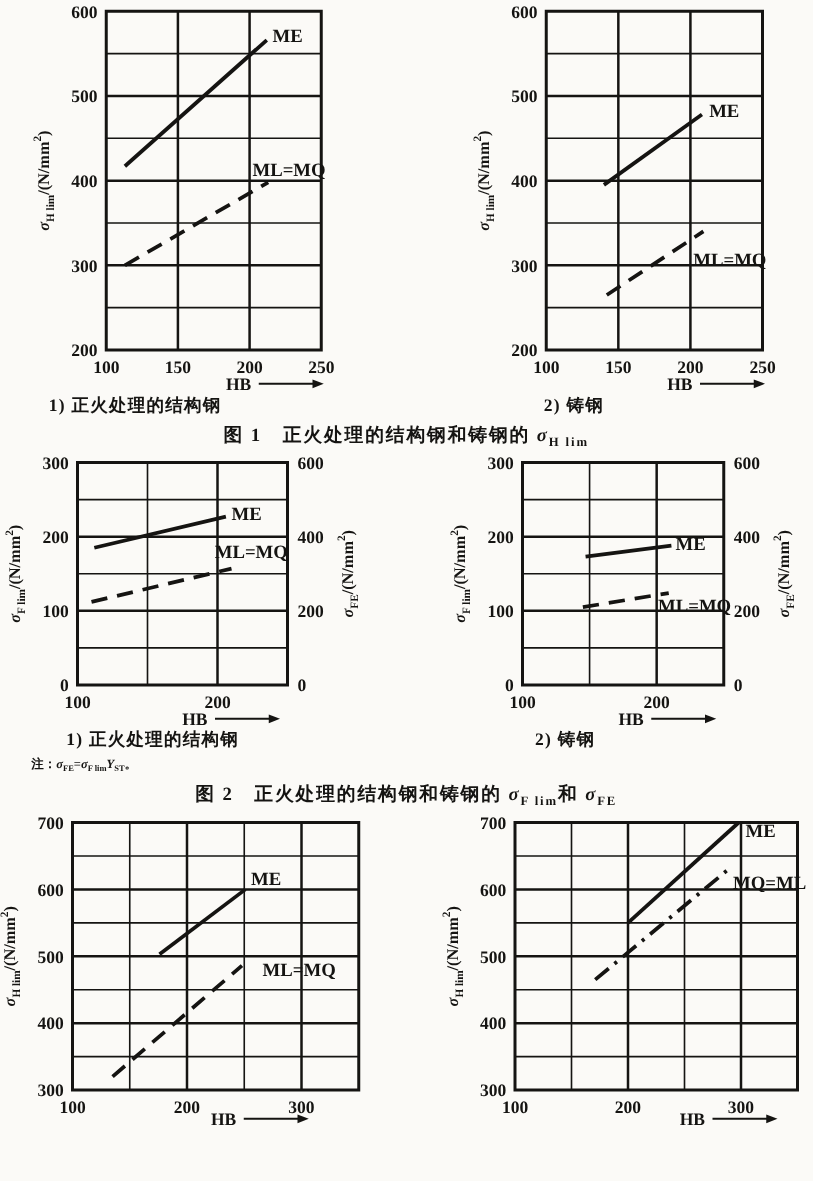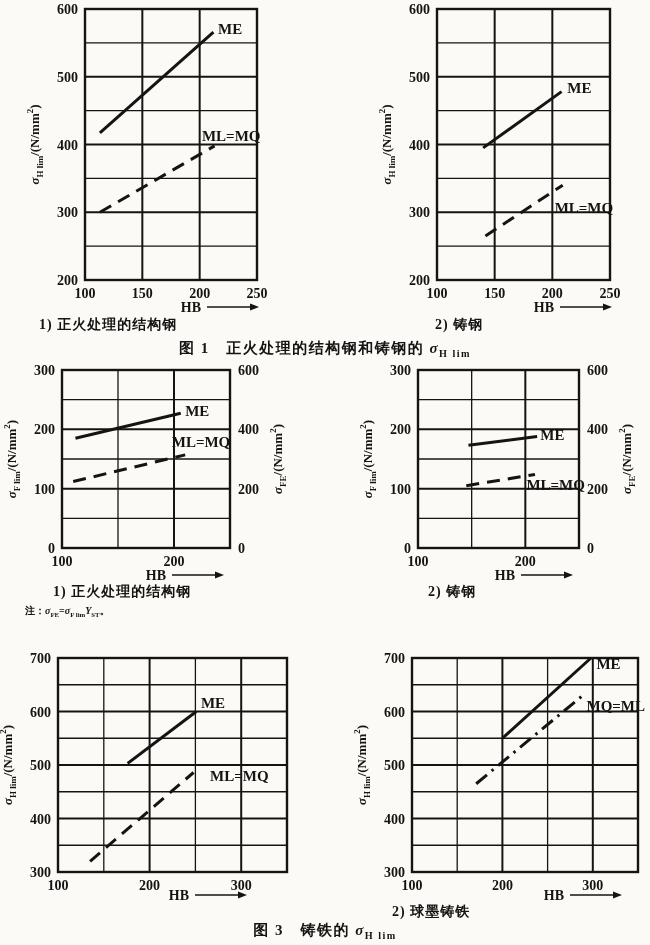--- a/index.html
+++ b/index.html
@@ -193,19 +193,18 @@
       <polyline points="150.4,90.25 238.99200000000002,10" fill="none" stroke="#151412" stroke-width="3" stroke-linecap="butt"></polyline>
       <text x="244.416" y="21.420000000000016" font-size="15" font-weight="bold">ME</text>
       <polyline points="124.184,135.72500000000002 232.66400000000002,45.845" fill="none" stroke="#151412" stroke-width="3" stroke-linecap="butt" stroke-dasharray="14 6 2.5 6"></polyline>
       <text x="234.472" y="63.150000000000006" font-size="15" font-weight="bold">MQ=ML</text>
     </svg>
 
   <div class="subcap" style="left:39px;top:316px;width:200px">1) 正火处理的结构钢</div>
   <div class="subcap" style="left:435px;top:316px;width:200px">2) 铸钢</div>
   <div class="subcap" style="left:53px;top:583px;width:200px">1) 正火处理的结构钢</div>
   <div class="subcap" style="left:428px;top:583px;width:200px">2) 铸钢</div>
-  <div class="subcap" style="left:392px;top:903px;width:200px">2) 球墨铸铁</div>
 
   <div class="figcap" style="top:339px">图 1　正火处理的结构钢和铸钢的 <i>σ</i><sub>H lim</sub></div>
-  <div class="figcap" style="top:921px">图 3　铸铁的 <i>σ</i><sub>H lim</sub></div>
+  <div class="figcap" style="top:626px">图 2　正火处理的结构钢和铸钢的 <i>σ</i><sub>F lim</sub>和 <i>σ</i><sub>FE</sub></div>
 
   <div class="note">注：<i>σ</i><sub>FE</sub>=<i>σ</i><sub>F lim</sub><i>Y</i><sub>ST</sub>。</div>
 </div>
 
 </body></html>

